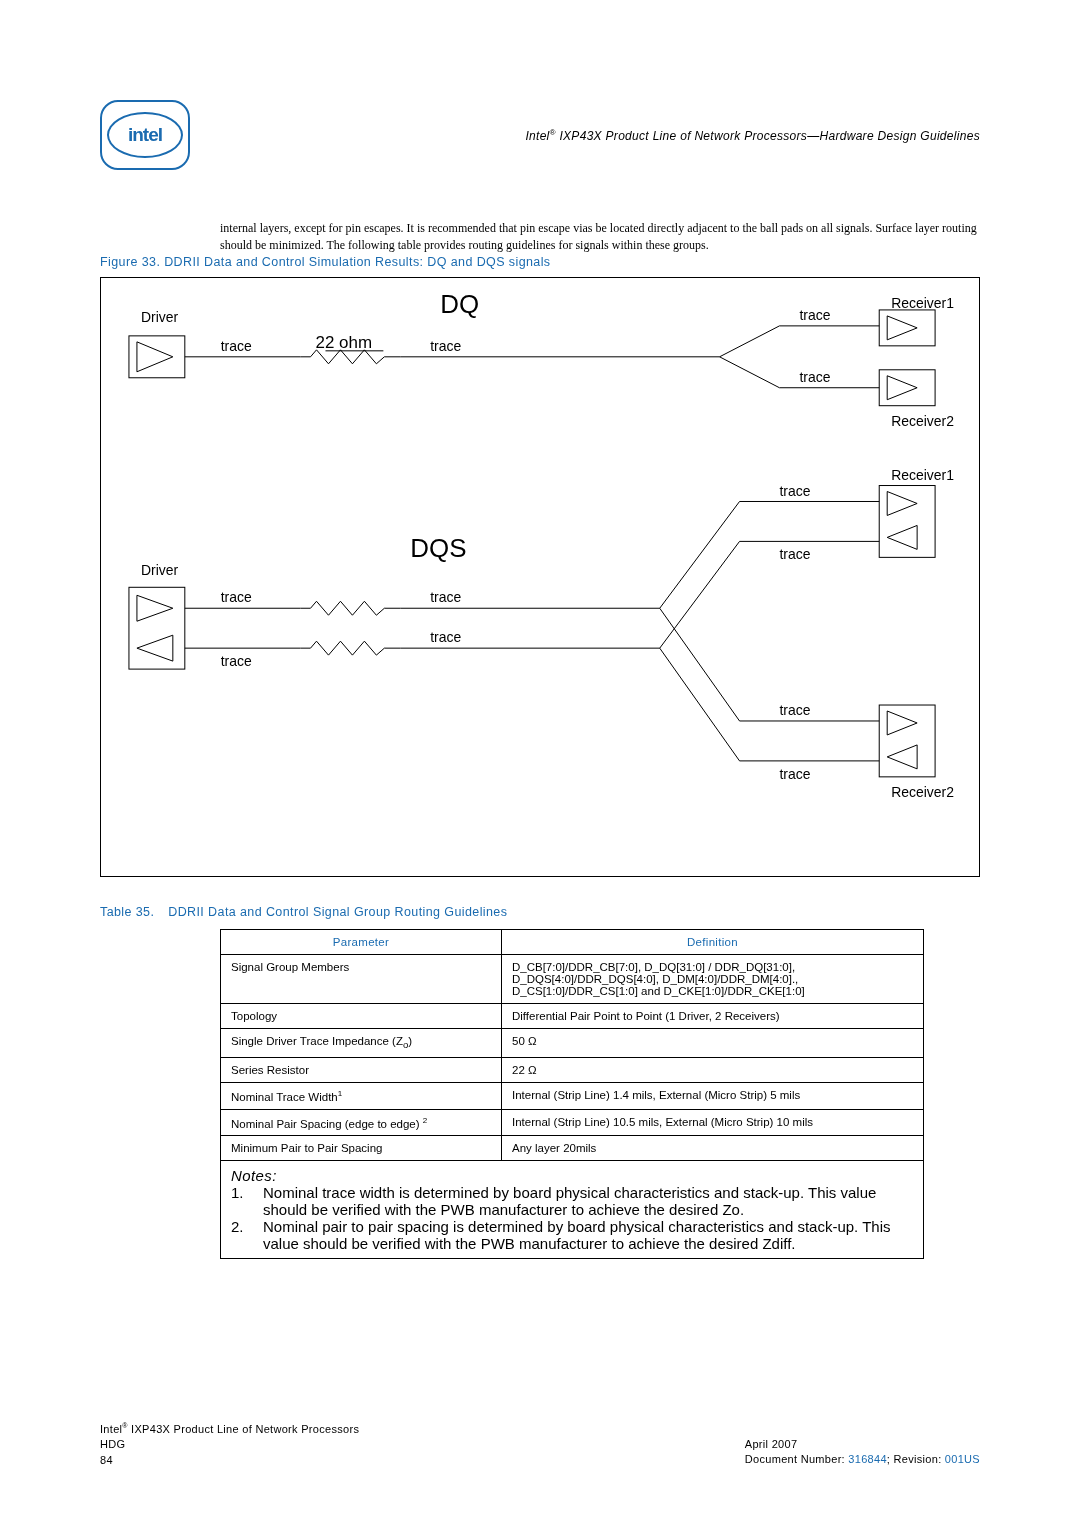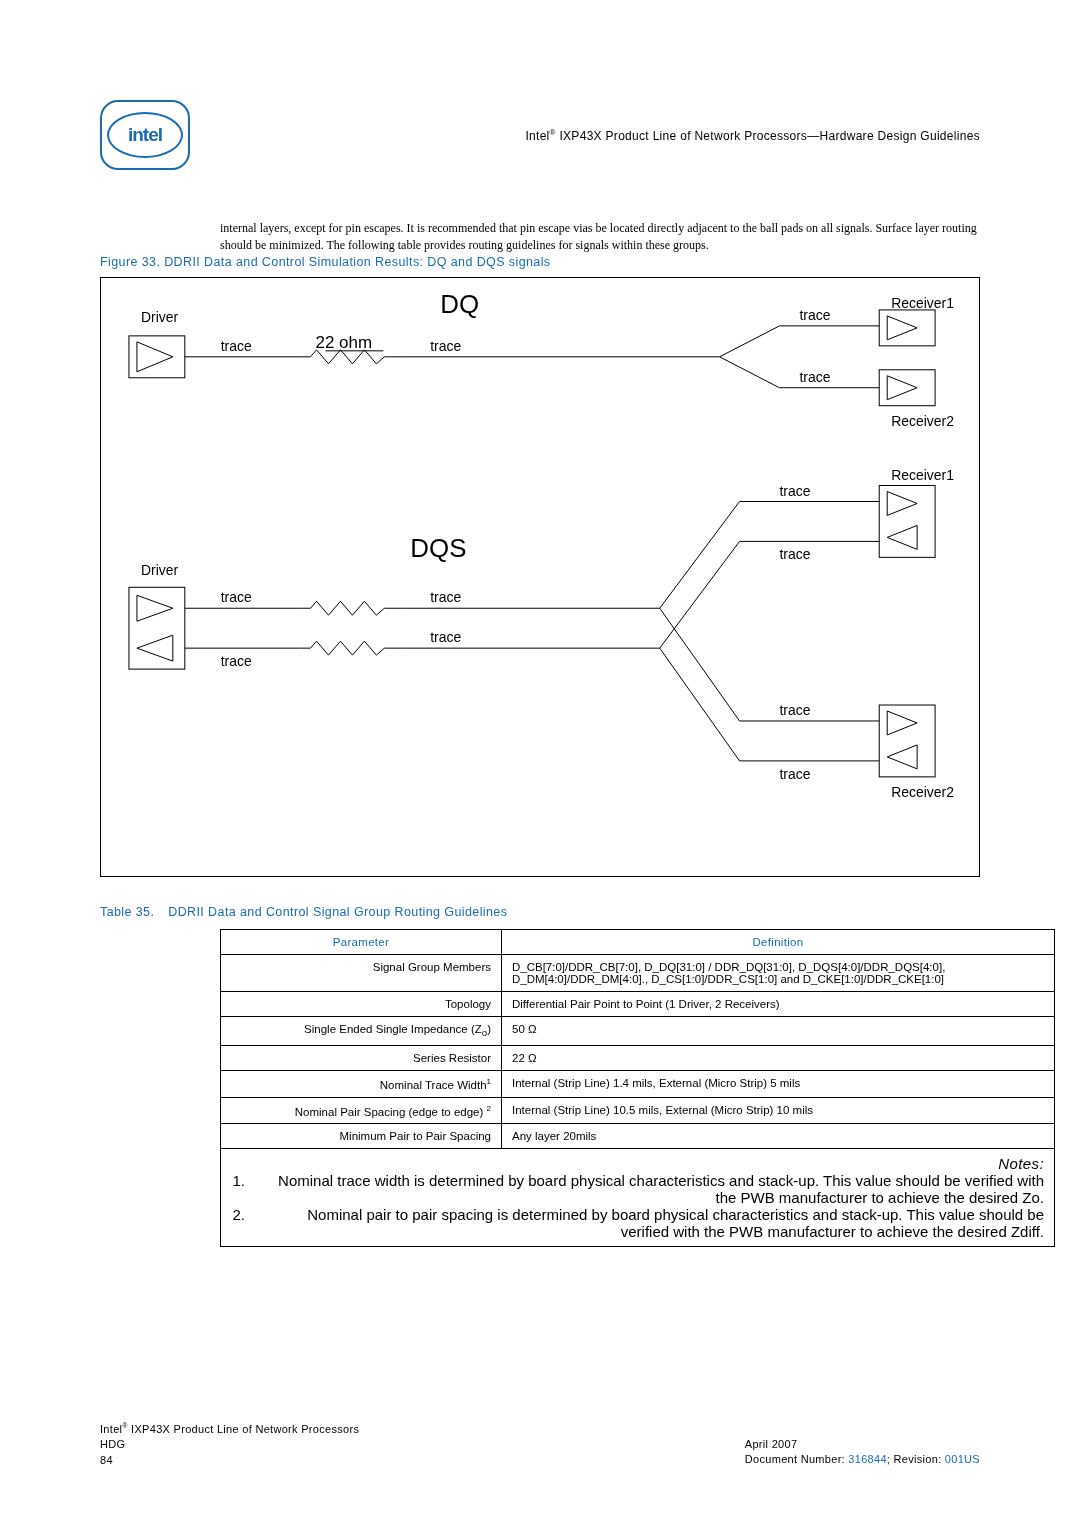--- a/index.html
+++ b/index.html
@@ -40,20 +40,21 @@
     display: flex;
     align-items: center;
     justify-content: center;
     font-family: Arial, sans-serif;
     font-weight: bold;
     font-size: 19px;
     color: #1a6bb0;
     letter-spacing: -1px;
   }
   .header-title {
+    font-style: italic;
     font-size: 12px;
     letter-spacing: 0.3px;
     color: #000;
     text-align: right;
   }
   .header-title sup { font-size: 8px; }
   .body-text {
     margin-left: 120px;
     line-height: 1.45;
     font-family: Liberation Serif, serif;
@@ -77,38 +78,38 @@
   }
   .table-caption {
     color: #1a6bb0;
     font-size: 12.5px;
     letter-spacing: 0.4px;
     margin-bottom: 10px;
   }
   .table-caption .num { margin-right: 10px; }
   table.guidelines {
     border-collapse: collapse;
-    width: 835px;
+    width: 704px;
     margin-left: 120px;
     font-size: 11.5px;
   }
   table.guidelines th, table.guidelines td {
     border: 1px solid #000;
     padding: 6px 10px;
     text-align: left;
     vertical-align: top;
   }
   table.guidelines th {
     color: #1a6bb0;
     font-weight: normal;
     text-align: center;
     letter-spacing: 0.3px;
     padding: 6px 10px;
   }
-  table.guidelines td:first-child { width: 260px; text-align: right; }
+  table.guidelines td:first-child { width: 260px; }
   .notes-cell {
     font-style: italic;
     font-size: 15px;
   }
   .notes-cell .note-row {
     display: flex;
     gap: 18px;
     font-style: normal;
   }
   .notes-cell .note-head {
@@ -254,21 +255,21 @@
     <tbody>
       <tr>
         <td>Signal Group Members</td>
         <td>D_CB[7:0]/DDR_CB[7:0], D_DQ[31:0] / DDR_DQ[31:0], D_DQS[4:0]/DDR_DQS[4:0], D_DM[4:0]/DDR_DM[4:0]., D_CS[1:0]/DDR_CS[1:0] and D_CKE[1:0]/DDR_CKE[1:0]</td>
       </tr>
       <tr>
         <td>Topology</td>
         <td>Differential Pair Point to Point (1 Driver, 2 Receivers)</td>
       </tr>
       <tr>
-        <td><span>Single Ended Single Impedance (Z</span><sub>o</sub><span>)</span></td>
+        <td><span>Single Driver Trace Impedance (Z</span><sub>o</sub><span>)</span></td>
         <td>50 Ω</td>
       </tr>
       <tr>
         <td>Series Resistor</td>
         <td>22 Ω</td>
       </tr>
       <tr>
         <td><span>Nominal Trace Width</span><sup class="fn">1</sup></td>
         <td>Internal (Strip Line) 1.4 mils, External (Micro Strip) 5 mils</td>
       </tr>

